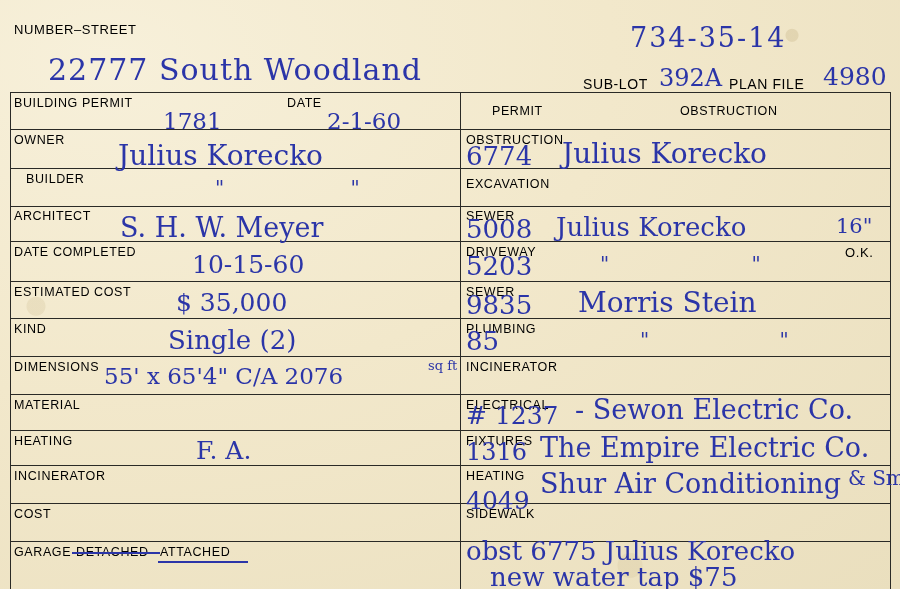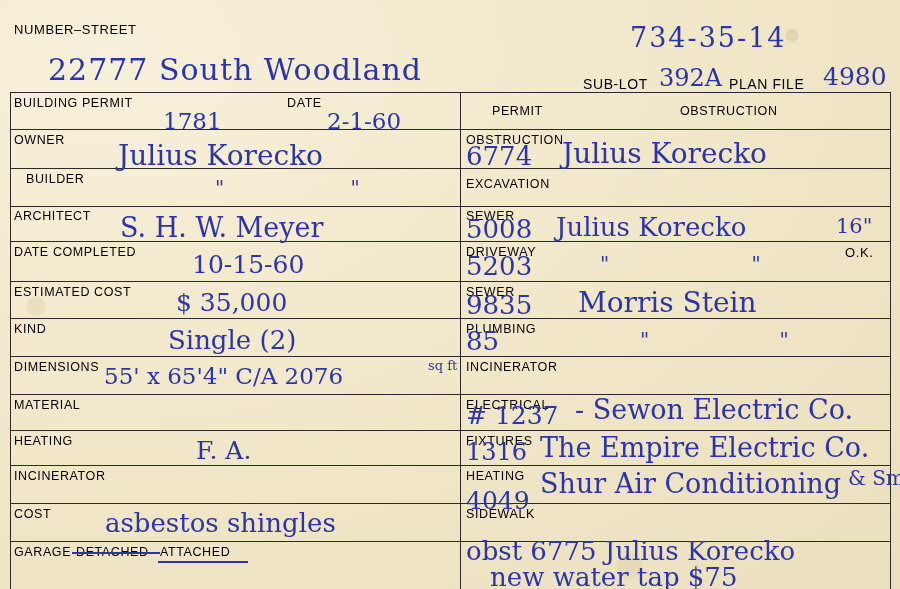--- a/index.html
+++ b/index.html
@@ -130,21 +130,20 @@
   <div class="hw" style="left:120px;top:212px;font-size:27px;">S. H. W. Meyer</div>
   <div class="hw" style="left:192px;top:250px;font-size:25px;">10-15-60</div>
   <div class="hw" style="left:176px;top:288px;font-size:25px;">$ 35,000</div>
   <div class="hw" style="left:168px;top:325px;font-size:26px;">Single   (2)</div>
 
   <div class="hw" style="left:104px;top:363px;font-size:23px;">55' x 65'4"  C/A       2076</div>
   <div class="hw" style="left:428px;top:358px;font-size:13px;">sq ft</div>
 
   <div class="hw" style="left:196px;top:436px;font-size:25px;">F. A.</div>
   <div class="hw" style="left:196px;top:471px;font-size:25px;"></div>
-  <div class="hw" style="left:105px;top:508px;font-size:26px;">asbestos shingles</div>
 
   <div class="lbl" style="left:492px;top:104px;">PERMIT</div>
   <div class="lbl" style="left:680px;top:104px;">OBSTRUCTION</div>
 
   <div class="lbl" style="left:466px;top:133px;">OBSTRUCTION</div>
   <div class="lbl" style="left:466px;top:177px;">EXCAVATION</div>
   <div class="lbl" style="left:466px;top:209px;">SEWER</div>
   <div class="lbl" style="left:466px;top:245px;">DRIVEWAY</div>
   <div class="lbl" style="left:466px;top:285px;">SEWER</div>
   <div class="lbl" style="left:466px;top:322px;">PLUMBING</div>

